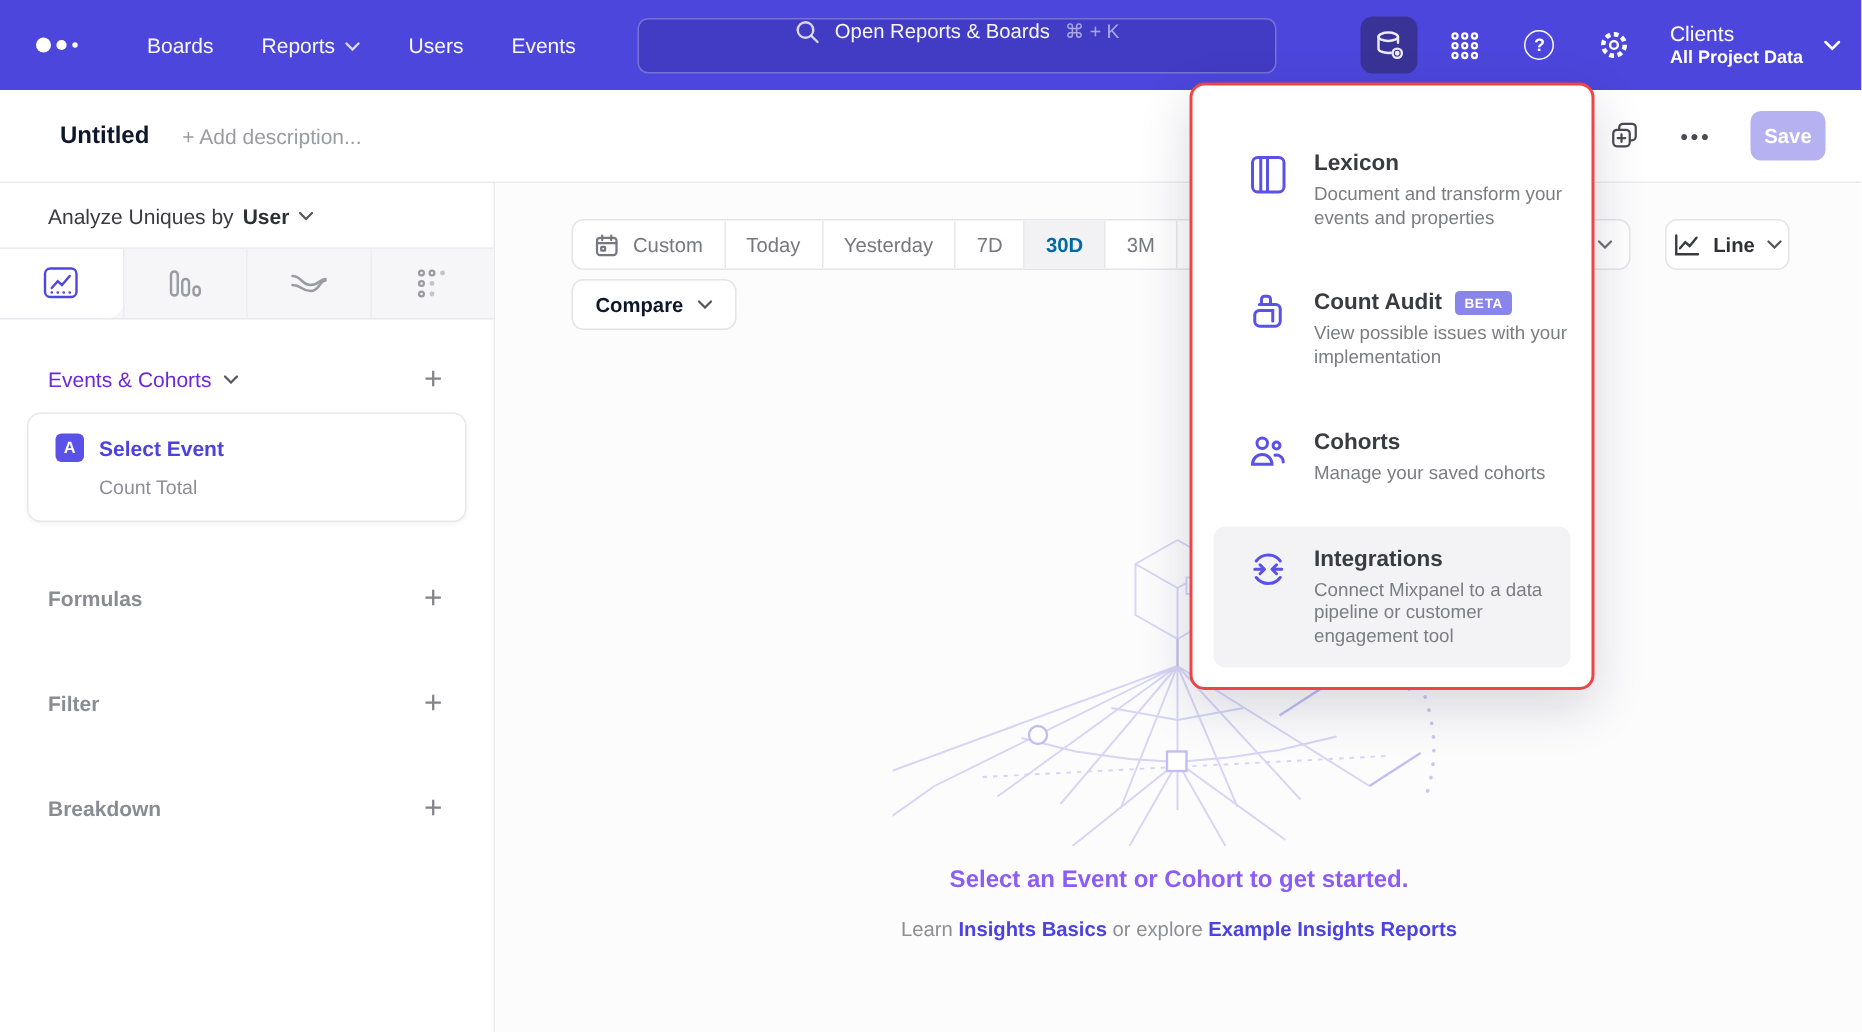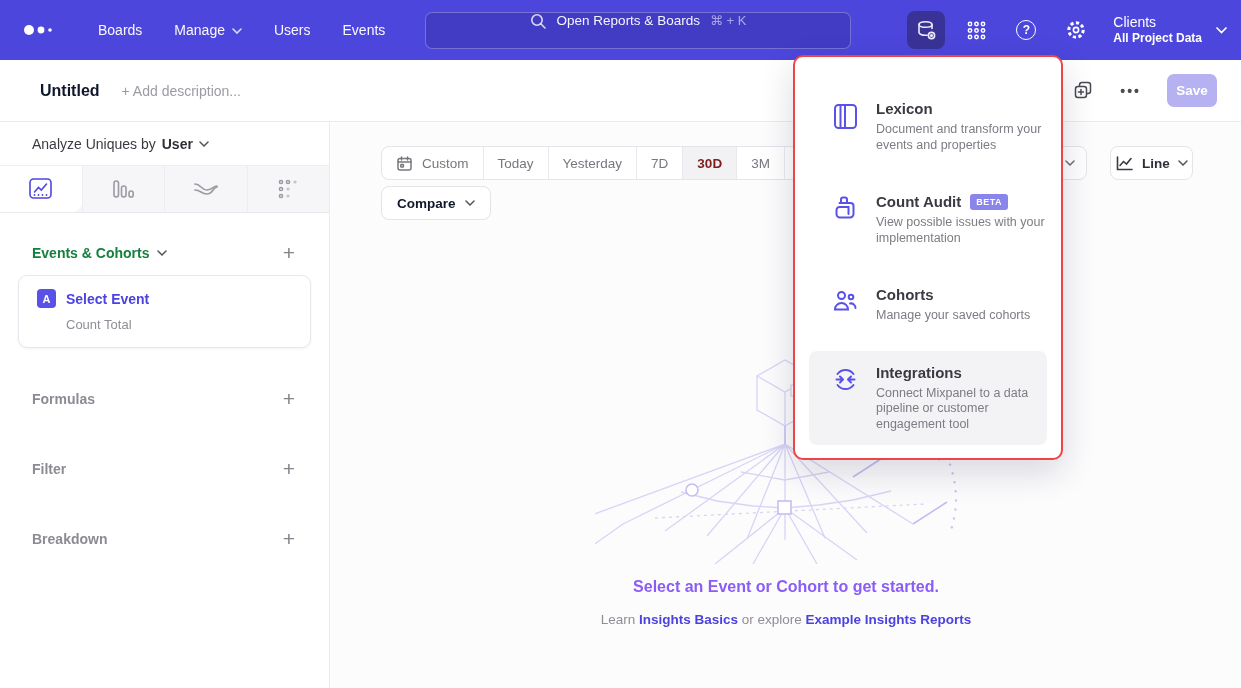--- a/index.html
+++ b/index.html
@@ -35,37 +35,37 @@
 
   
   .sidebar { position:absolute; left:0; top:122px; width:330px; height:566px; background:#fff; border-right:1px solid #e9e9ee; z-index:4; }
   .analyze-row { height:43px; display:flex; align-items:center; padding-left:32px; gap:6px; font-size:14px; color:#3a3a42; }
   .analyze-val { font-weight:700; display:flex; align-items:center; gap:6px; cursor:pointer; color:#2f2f36; }
   .charttabs { display:flex; height:48px; background:#f6f6f8; border-top:1px solid #eeeef2; border-bottom:1px solid #e9e9ee; }
   .charttab { flex:1; display:flex; align-items:center; justify-content:center; cursor:pointer; border-left:1px solid #ececf1; color:#9a9aa2; }
   .charttab:first-child { border-left:none; }
   .charttab.active { background:#fff; border-bottom:1px solid #fff; color:#4f46e0; border-bottom-right-radius:10px; }
   .section-head { margin-top:30px; padding:0 34px 0 32px; display:flex; align-items:center; justify-content:space-between; }
-  .section-title { font-size:14px; font-weight:700; color:#15803d; display:flex; align-items:center; gap:8px; cursor:pointer; }
+  .section-title { font-size:14px; font-weight:400; color:#6d28d9; display:flex; align-items:center; gap:8px; cursor:pointer; }
   .plus-btn { color:#84848c; font-size:21px; font-weight:300; line-height:20px; cursor:pointer; user-select:none; }
   .event-card { margin:12px 18px 0 18px; border:1px solid #e7e7ed; border-radius:9px; box-shadow:0 1px 3px rgba(20,20,40,.05); padding:13px 14px 15px 18px; cursor:pointer; background:#fff; }
   .event-row { display:flex; align-items:center; gap:10px; }
   .a-badge { width:19px; height:19px; border-radius:4px; background:#5a51e6; color:#fff; font-size:11px; font-weight:700; display:flex; align-items:center; justify-content:center; }
   .event-name { color:#4b42e0; font-size:14px; font-weight:600; }
   .event-metric { margin:9px 0 0 29px; color:#8e8e96; font-size:13px; }
   .side-section { margin-top:0; padding:0 34px 0 32px; height:70px; display:flex; align-items:center; justify-content:space-between; }
   .side-section:first-of-type { margin-top:0; }
   .side-label { color:#8b8b93; font-size:14px; font-weight:600; }
 
   
   .main { position:absolute; left:331px; top:123px; width:910px; height:565px; background:#fcfcfd; z-index:1; }
   .seg-control { position:absolute; left:50px; top:23px; height:34px; display:flex; align-items:stretch; background:#fff; border:1px solid #e4e4e9; border-radius:8px; overflow:hidden; }
   .seg { display:flex; align-items:center; gap:9px; padding:0 14px; font-size:13.5px; color:#77777f; border-left:1px solid #e8e8ed; cursor:pointer; white-space:nowrap; }
   .seg:first-child { border-left:none; }
-  .seg.selected { background:#f2f2f5; color:#7f1d1d; font-weight:700; }
+  .seg.selected { background:#f2f2f5; color:#0369a1; font-weight:700; }
   .compare-btn { position:absolute; left:50px; top:63px; height:34px; padding:0 15px; display:flex; align-items:center; gap:9px; background:#fff; border:1px solid #e4e4e9; border-radius:8px; font-size:13.5px; font-weight:600; color:#0f172a; cursor:pointer; }
   .interval-btn { position:absolute; left:689px; top:23px; width:67px; height:34px; background:#fff; border:1px solid #e4e4e9; border-radius:8px; display:flex; align-items:center; justify-content:flex-end; padding-right:11px; color:#6e6e76; cursor:pointer; }
   .linetype-btn { position:absolute; left:779px; top:23px; width:83px; height:34px; background:#fff; border:1px solid #e4e4e9; border-radius:8px; display:flex; align-items:center; justify-content:center; gap:8px; font-size:13.5px; font-weight:600; color:#2f2f36; cursor:pointer; }
   .wireframe { position:absolute; left:264px; top:229px; pointer-events:none; }
   .empty-state { position:absolute; left:0; top:455px; width:910px; text-align:center; }
   .empty-title { font-size:16px; font-weight:700; color:#8b5cf6; }
   .empty-sub { margin-top:16px; font-size:13.5px; color:#8e8e96; }
   .empty-sub a { color:#4b42e0; font-weight:600; text-decoration:none; cursor:pointer; }
 
   
@@ -88,21 +88,21 @@
       <circle cx="7" cy="7" r="5" fill="#fff"></circle>
         <circle cx="19" cy="7" r="3.4" fill="#fff"></circle>
         <circle cx="28" cy="7" r="1.8" fill="#fff"></circle>
     </svg>
   </div>
   <div class="nav-items">
     <div class="nav-item">
         <span>Boards</span>
       </div>
     <div class="nav-item">
-        <span>Manage</span>
+        <span>Reports</span>
       <span class="chev">
           <svg width="10" height="6" viewBox="0 0 10 6">
             <path d="M1 1l4 4 4-4" stroke="#fff" stroke-width="1.6" fill="none" stroke-linecap="round"></path>
           </svg>
         </span>
     </div>
     <div class="nav-item">
         <span>Users</span>
       </div>
     <div class="nav-item">

